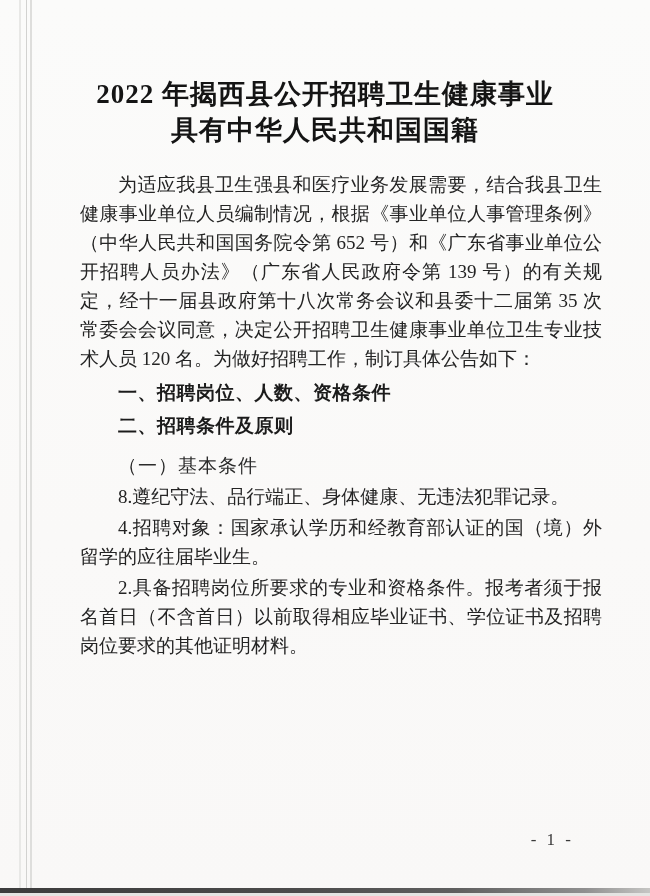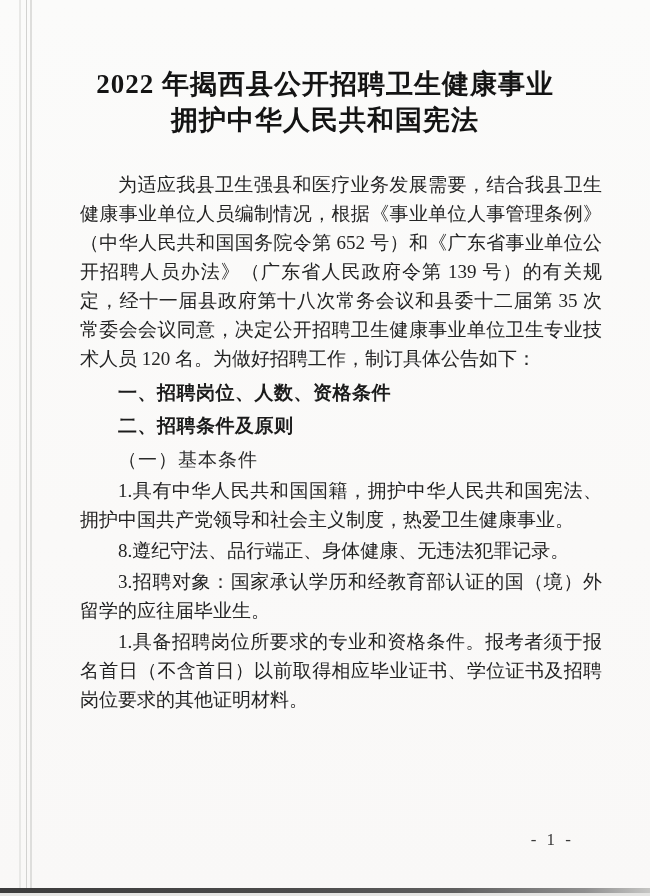--- a/index.html
+++ b/index.html
@@ -38,21 +38,21 @@
   .bottom-bar-light {
     position: absolute;
     top: 893px;
     left: 0;
     width: 650px;
     height: 3px;
     background: #e4e4e2;
   }
   .doc-title {
     position: absolute;
-    top: 66px;
+    top: 76px;
     left: 0;
     width: 650px;
     margin: 0;
     text-align: center;
     font-weight: bold;
     font-size: 27px;
     line-height: 36px;
     letter-spacing: 1px;
     color: #141414;
   }
@@ -74,21 +74,21 @@
   .doc-body p.heading {
     font-family: "Liberation Sans", "DejaVu Sans", sans-serif;
     font-weight: bold;
     color: #1b1b1b;
     margin-top: 5px;
     margin-bottom: 2px;
     letter-spacing: 0.5px;
   }
   .doc-body p.heading.hd2 { margin-top: 4px; margin-bottom: 0; }
   .doc-body p.subheading {
-    margin-top: 5px;
+    margin-top: 11px;
     margin-bottom: 1px;
     letter-spacing: 1px;
     color: #2b2b2b;
   }
   .doc-body p.item { margin-top: 2px; }
   .page-number {
     position: absolute;
     top: 830px;
     right: 76px;
     font-size: 17px;
@@ -96,32 +96,31 @@
     color: #3a3a3a;
   }
 </style>
 </head>
 <body>
 
 <div class="scan-page">
 
   <h1 class="doc-title">
     <span class="title-line">2022 年揭西县公开招聘卫生健康事业</span>
-    <span class="title-line">拥护中华人民共和国宪法</span>
+    <span class="title-line">具有中华人民共和国国籍</span>
   </h1>
 
   <div class="doc-body">
     <p class="para">为适应我县卫生强县和医疗业务发展需要，结合我县卫生健康事业单位人员编制情况，根据《事业单位人事管理条例》（中华人民共和国国务院令第 652 号）和《广东省事业单位公开招聘人员办法》（广东省人民政府令第 139 号）的有关规定，经十一届县政府第十八次常务会议和县委十二届第 35 次常委会会议同意，决定公开招聘卫生健康事业单位卫生专业技术人员 120 名。为做好招聘工作，制订具体公告如下：</p>
     <p class="heading">一、招聘岗位、人数、资格条件</p>
     <p class="heading hd2">二、招聘条件及原则</p>
     <p class="subheading">（一）基本条件</p>
-    <p class="para item">1.具有中华人民共和国国籍，拥护中华人民共和国宪法、拥护中国共产党领导和社会主义制度，热爱卫生健康事业。</p>
     <p class="para item">8.遵纪守法、品行端正、身体健康、无违法犯罪记录。</p>
-    <p class="para item">3.招聘对象：国家承认学历和经教育部认证的国（境）外留学的应往届毕业生。</p>
-    <p class="para item">1.具备招聘岗位所要求的专业和资格条件。报考者须于报名首日（不含首日）以前取得相应毕业证书、学位证书及招聘岗位要求的其他证明材料。</p>
+    <p class="para item">4.招聘对象：国家承认学历和经教育部认证的国（境）外留学的应往届毕业生。</p>
+    <p class="para item">2.具备招聘岗位所要求的专业和资格条件。报考者须于报名首日（不含首日）以前取得相应毕业证书、学位证书及招聘岗位要求的其他证明材料。</p>
   </div>
 
   <div class="page-number">- 1 -</div>
 
   <div class="edge-line l1"></div>
   <div class="edge-line l2"></div>
   <div class="edge-line l3"></div>
   <div class="bottom-bar"></div>
   <div class="bottom-bar-light"></div>
 

